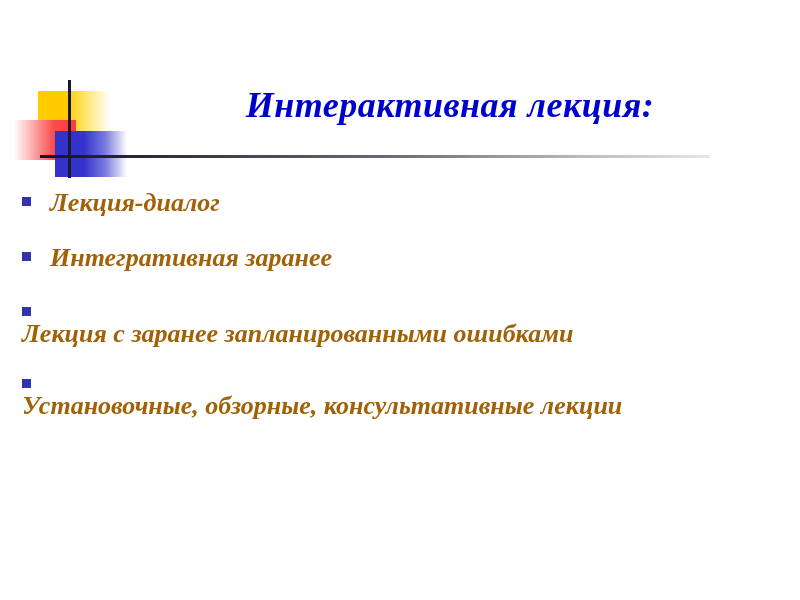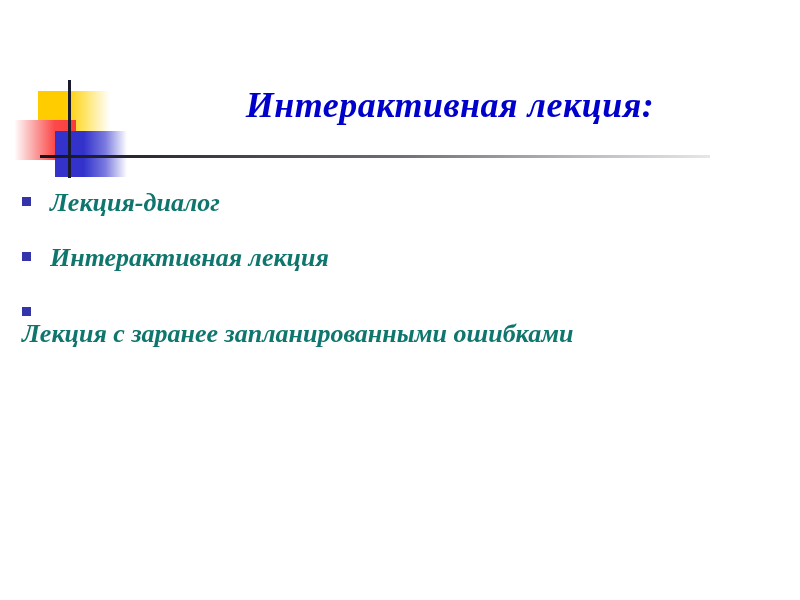--- a/index.html
+++ b/index.html
@@ -112,21 +112,21 @@
     background: #3333AA;
     margin-top: 12px;
     margin-right: 19px;
   }
   .bullet-text {
     flex: 1 1 auto;
     font-family: "Liberation Serif", "DejaVu Serif", serif;
     font-size: 26px;
     font-weight: bold;
     font-style: italic;
-    color: #0f766e;
+    color: #a16207;
     line-height: 1.42;
     padding-right: 20px;
   }
   .bullet-row.wrapped {
     margin-bottom: 14px;
     flex-direction: column;
   }
 </style>
 </head>
 <body>
@@ -148,23 +148,27 @@
 
     <div class="bullet-row">
       <span class="bullet-marker"></span>
       <span class="bullet-text">Лекция-диалог</span>
     </div>
 
 
 
     <div class="bullet-row">
       <span class="bullet-marker"></span>
-      <span class="bullet-text">Интерактивная лекция</span>
+      <span class="bullet-text">Интегративная заранее</span>
     </div>
 
     <div class="bullet-row wrapped">
       <span class="bullet-marker"></span>
       <span class="bullet-text">Лекция с заранее запланированными ошибками</span>
     </div>
 
+    <div class="bullet-row wrapped">
+      <span class="bullet-marker"></span>
+      <span class="bullet-text">Установочные, обзорные, консультативные лекции</span>
+    </div>
 
   </div>
 </div>
 
 </body></html>

